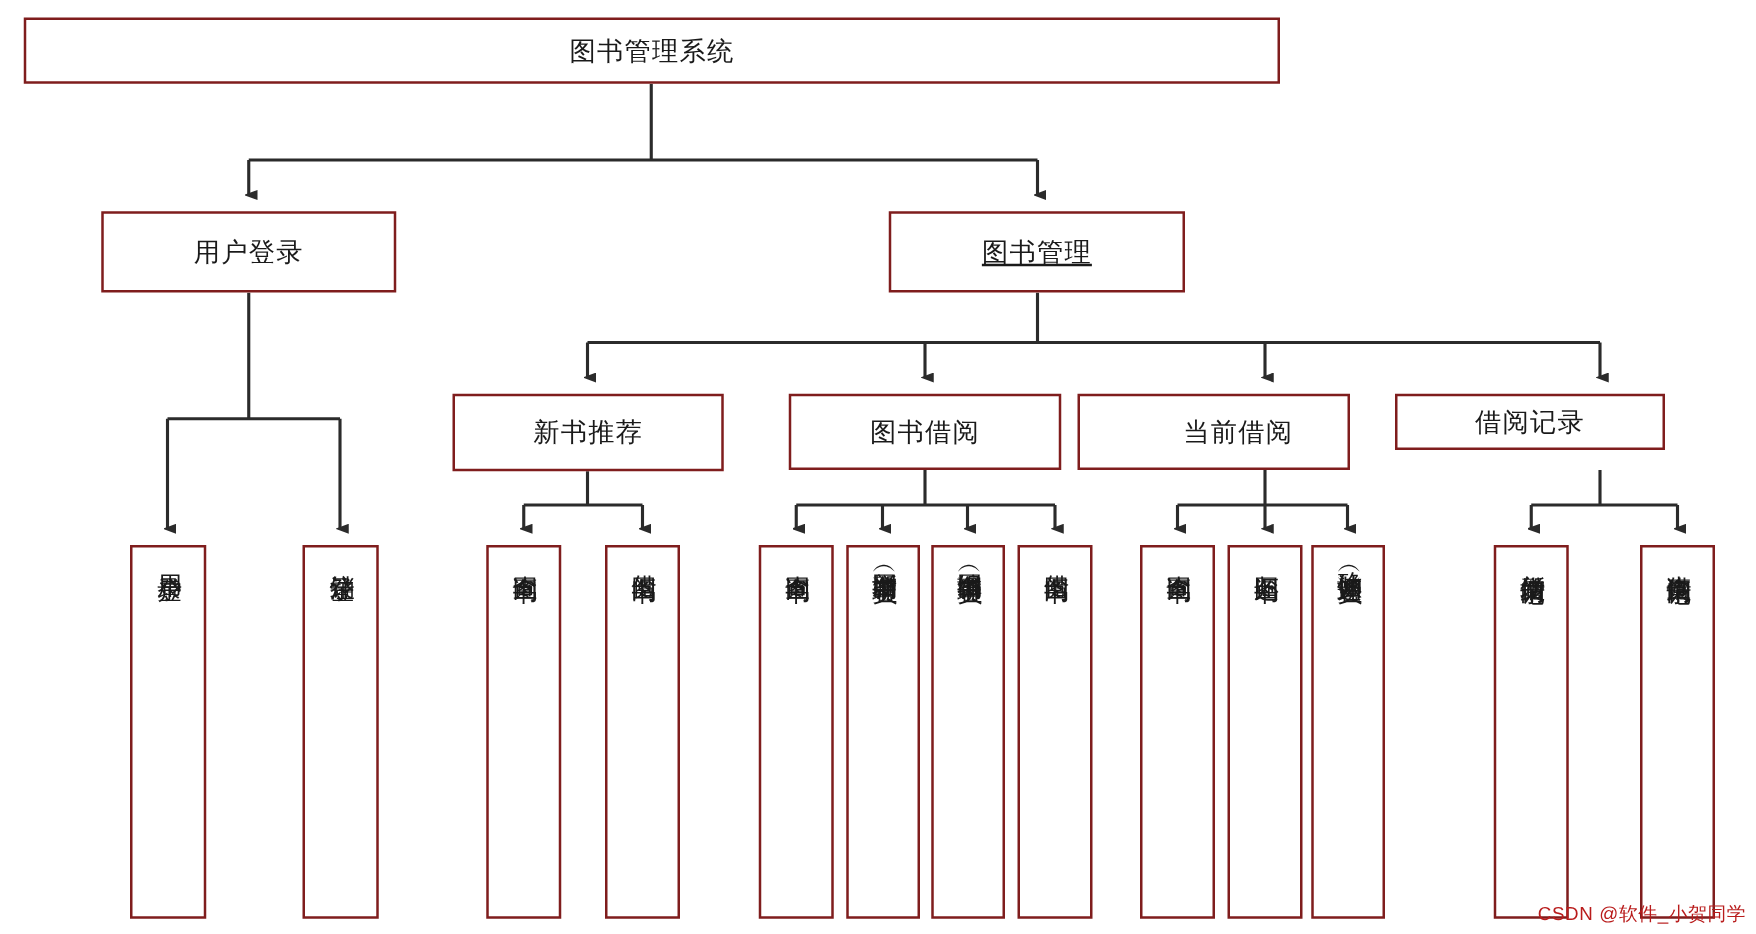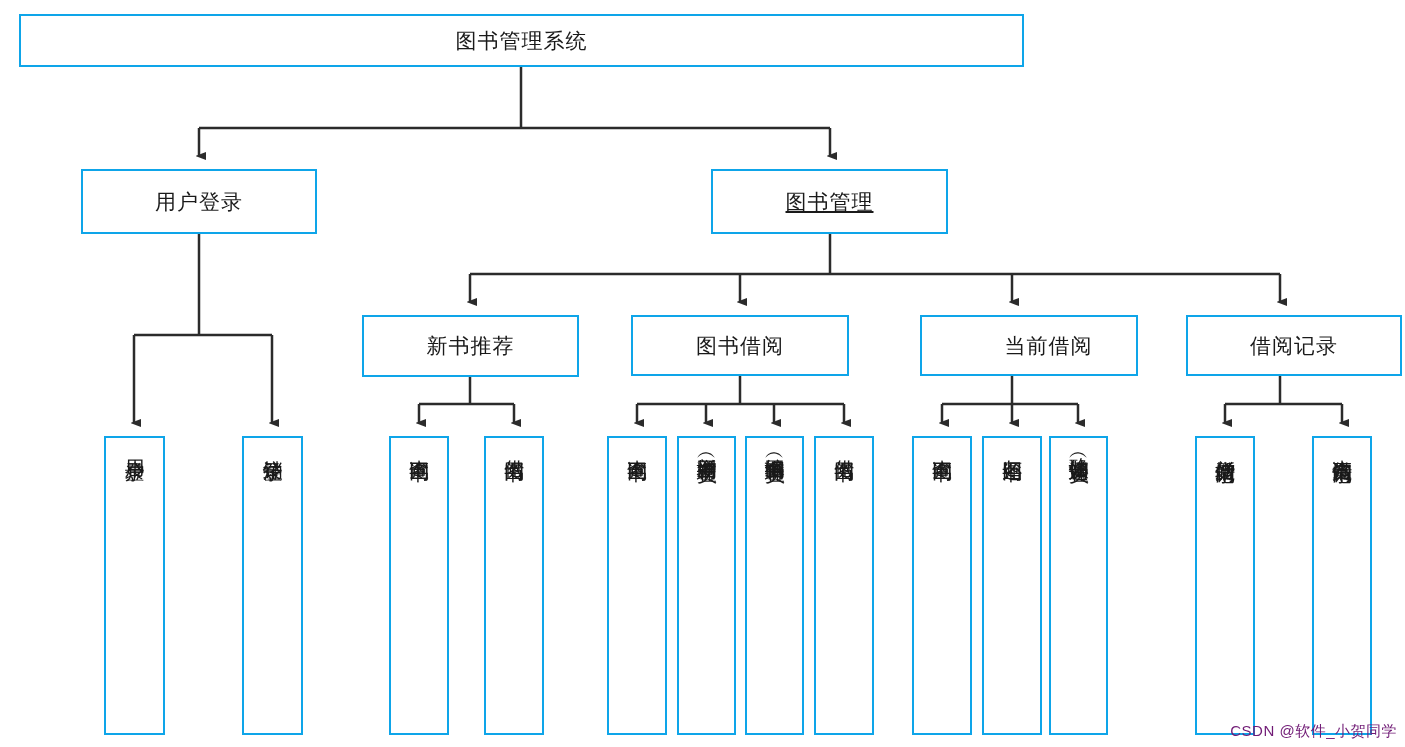--- a/index.html
+++ b/index.html
@@ -20,21 +20,21 @@
   #wires {
     position: absolute;
     left: 0;
     top: 0;
     width: 1405px;
     height: 747px;
   }
   .node {
     position: absolute;
     box-sizing: border-box;
-    border: 2px solid #0ea5e9;
+    border: 2px solid #7f1d1d;
     background: #ffffff;
     display: flex;
     align-items: center;
     justify-content: center;
     color: #1a1a1a;
     z-index: 2;
   }
   .node.horiz {
     font-size: 21px;
     letter-spacing: 1px;
@@ -118,31 +118,31 @@
     </g>
   </svg>
 
   <div class="node horiz" style="left: 19px; top: 14px; width: 1005px; height: 53px;">图书管理系统</div>
 
   <div class="node horiz" style="left: 81px; top: 169px; width: 236px; height: 65px;">用户登录</div>
   <div class="node horiz" style="left: 711px; top: 169px; width: 237px; height: 65px; text-decoration: underline;">图书管理</div>
 
   <div class="node horiz" style="left: 362px; top: 315px; width: 217px; height: 62px;">新书推荐</div>
   <div class="node horiz" style="left: 631px; top: 315px; width: 218px; height: 61px;">图书借阅</div>
-  <div class="node horiz" style="left: 920px; top: 315px; width: 218px; height: 61px; padding-left: 39px;">当前借阅</div>
-  <div class="node horiz" style="left: 1186px; top: 315px; width: 216px; height: 61px;">借阅记录</div>
+  <div class="node horiz" style="left: 862px; top: 315px; width: 218px; height: 61px; padding-left: 39px;">当前借阅</div>
+  <div class="node horiz" style="left: 1116px; top: 315px; width: 216px; height: 45px;">借阅记录</div>
 
   <div class="node vert" style="left: 104px; top: 436px; width: 61px; height: 299px;">用户登录</div>
   <div class="node vert" style="left: 242px; top: 436px; width: 61px; height: 299px;">注销登录</div>
   <div class="node vert" style="left: 389px; top: 436px; width: 60px; height: 299px;">查询图书</div>
   <div class="node vert" style="left: 484px; top: 436px; width: 60px; height: 299px;">借阅图书</div>
   <div class="node vert" style="left: 607px; top: 436px; width: 60px; height: 299px;">查询图书</div>
   <div class="node vert tall" style="left: 677px; top: 436px; width: 59px; height: 299px;">新增图书（管理员）</div>
   <div class="node vert tall" style="left: 745px; top: 436px; width: 59px; height: 299px;">编辑图书（管理员）</div>
   <div class="node vert" style="left: 814px; top: 436px; width: 60px; height: 299px;">借阅图书</div>
   <div class="node vert" style="left: 912px; top: 436px; width: 60px; height: 299px;">查询图书</div>
   <div class="node vert" style="left: 982px; top: 436px; width: 60px; height: 299px;">归还图书</div>
   <div class="node vert tall" style="left: 1049px; top: 436px; width: 59px; height: 299px;">确认归还（管理员）</div>
   <div class="node vert" style="left: 1195px; top: 436px; width: 60px; height: 299px;">新增借阅记录</div>
   <div class="node vert" style="left: 1312px; top: 436px; width: 60px; height: 299px;">查询借阅记录</div>
 
-  <div class="watermark" style="color: #701a75; margin-left: 32px;">CSDN @软件_小贺同学</div>
+  <div class="watermark" style="color: #b91c1c; margin-left: 32px;">CSDN @软件_小贺同学</div>
 </div>
 
 </body></html>

